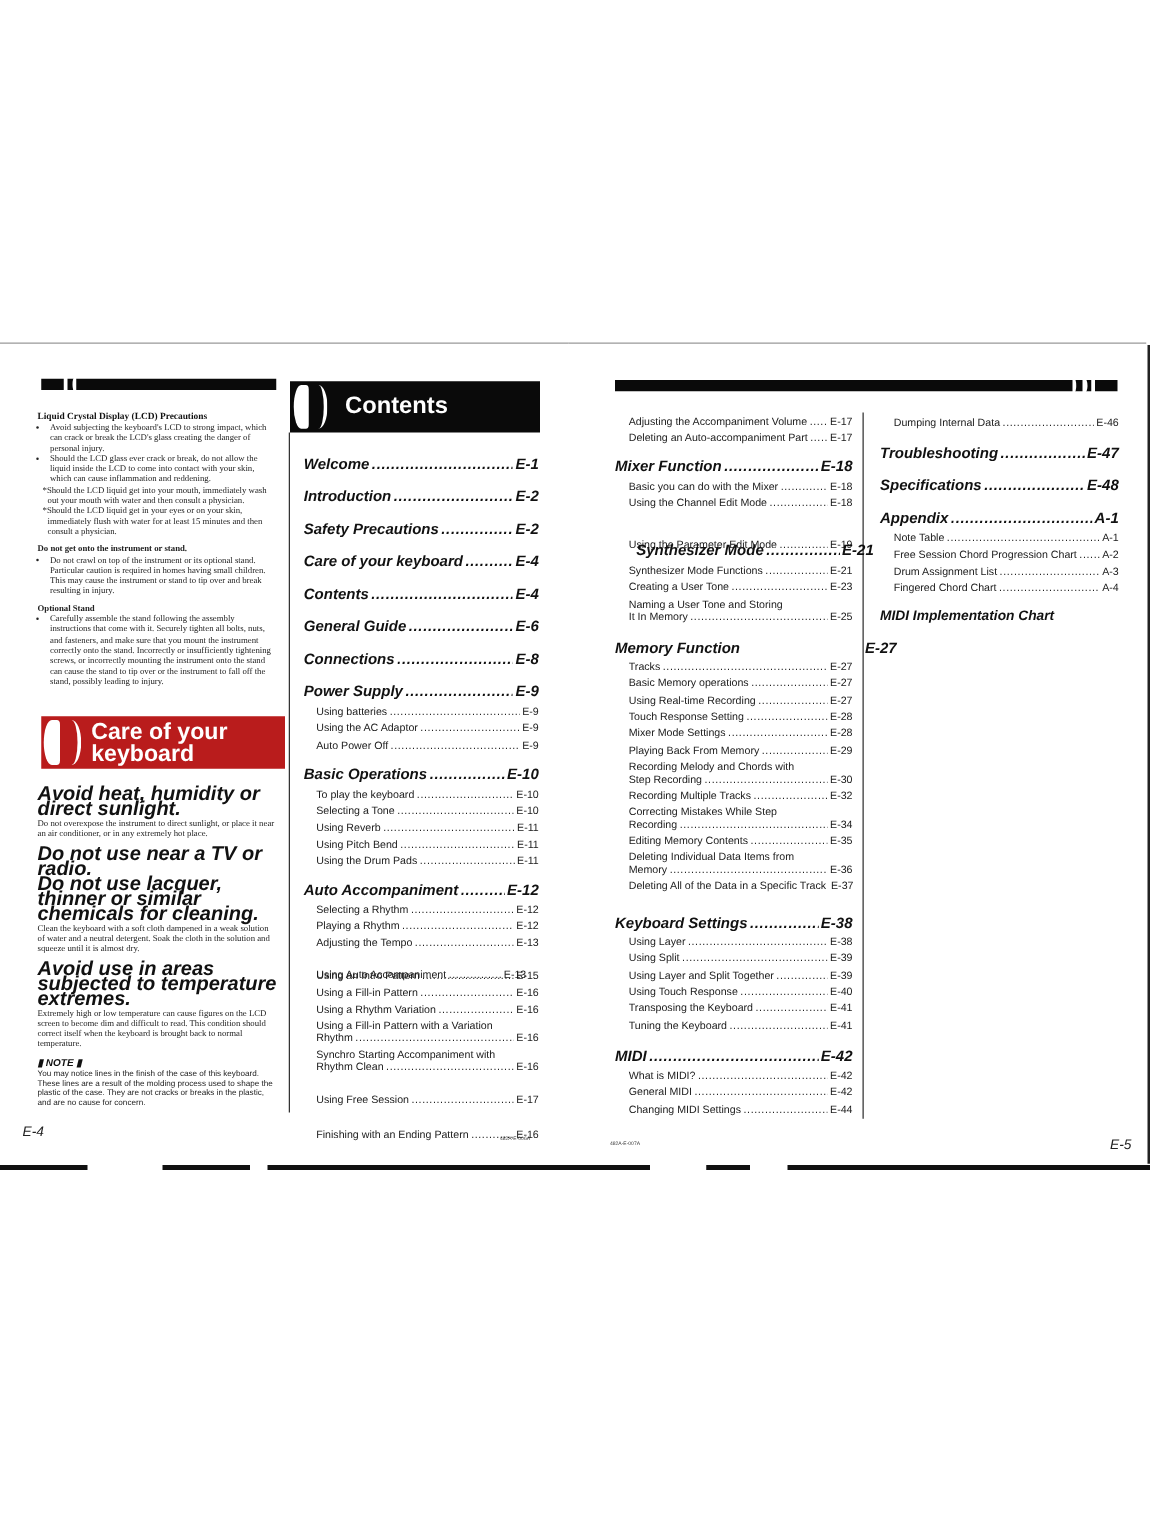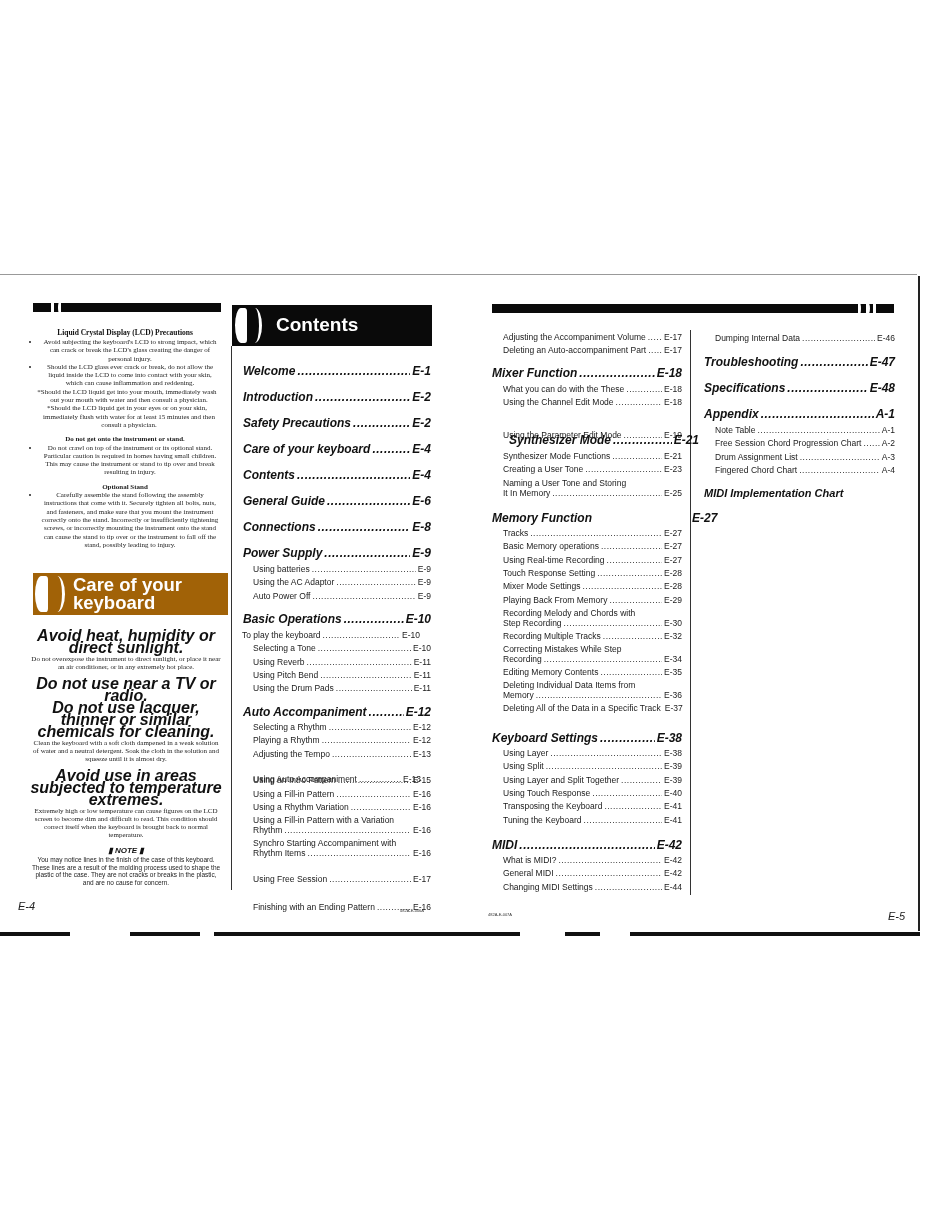--- a/index.html
+++ b/index.html
@@ -1,33 +1,33 @@
 <!DOCTYPE html>
 <html><head>
 <meta charset="utf-8">
 <style>
   html, body { margin: 0; padding: 0; }
   body {
     width: 935px; height: 1210px; background: #ffffff; position: relative; overflow: hidden;
     font-family: "Liberation Sans", sans-serif; color: #111;
   }
-  .abs { position: absolute; text-align: center; }
+  .abs { position: absolute; }
   .scan-line { position: absolute; height: 1px; background: #999; }
   .bar { position: absolute; background: #0a0a0a; }
   .serif { font-family: "Liberation Serif", serif; }
 
   
   .lcd-title { font-weight: bold; font-size: 7.5px; margin: 0 0 1px 0; }
   .serif-small { font-family: "Liberation Serif", serif; font-size: 7px; line-height: 8.3px; color: #222; }
   .serif-small ul { margin: 0; padding-left: 10px; }
   .serif-small li { margin: 0; }
   .sub-note { padding-left: 8px; text-indent: -4px; }
   .section-lbl { font-weight: bold; font-size: 7px; margin-top: 6px; }
 
-  .care-banner { position: absolute; left: 33px; top: 573px; width: 195px; height: 42px; background: #a16207; }
+  .care-banner { position: absolute; left: 33px; top: 573px; width: 195px; height: 42px; background: #b91c1c; }
   .paren-box { position: absolute; background: #fff; border-radius: 50% / 50%; }
   .banner-text { position: absolute; color: #fff; font-weight: bold; font-size: 18.5px; line-height: 17px; }
 
   .care-head { font-weight: bold; font-style: italic; font-size: 16px; line-height: 12px; margin: 0; color: #111; }
   .care-body { font-family: "Liberation Serif", serif; font-size: 7px; line-height: 8px; color: #222; margin: 1px 0 7px 0; }
   .note-head { font-weight: bold; font-style: italic; font-size: 8px; margin: 6px 0 1px 0; }
   .note-body { font-size: 6.5px; line-height: 7.6px; color: #222; }
 
   
   .toc-major { position: absolute; font-weight: bold; font-style: italic; font-size: 12px; display: flex; align-items: baseline; white-space: nowrap; }
@@ -157,21 +157,21 @@
     <div class="toc-minor" style="left: 253px; top: 590.6px; width: 178px;">
       <span>Auto Power Off</span>
       <span class="dots"></span>
       <span>E-9</span>
     </div>
     <div class="toc-major" style="left: 243px; top: 612px; width: 188px;">
       <span>Basic Operations</span>
       <span class="dots"></span>
       <span>E-10</span>
     </div>
-    <div class="toc-minor" style="left: 242px; top: 630px; width: 178px;">
+    <div class="toc-minor" style="left: 253px; top: 630px; width: 178px;">
       <span>To play the keyboard</span>
       <span class="dots"></span>
       <span>E-10</span>
     </div>
     <div class="toc-minor" style="left: 253px; top: 643.3px; width: 178px;">
       <span>Selecting a Tone</span>
       <span class="dots"></span>
       <span>E-10</span>
     </div>
     <div class="toc-minor" style="left: 253px; top: 656.6px; width: 178px;">
@@ -230,21 +230,21 @@
       <span>E-16</span>
     </div>
     <div class="toc-minor" style="left: 253px; top: 815.1px; width: 178px; flex-wrap: wrap;">
       <span style="width:100%;">Using a Fill-in Pattern with a Variation</span>
       <span>Rhythm</span>
       <span class="dots"></span>
       <span>E-16</span>
     </div>
     <div class="toc-minor" style="left: 253px; top: 838.1px; width: 178px; flex-wrap: wrap;">
       <span style="width:100%;">Synchro Starting Accompaniment with</span>
-      <span>Rhythm Items</span>
+      <span>Rhythm Clean</span>
       <span class="dots"></span>
       <span>E-16</span>
     </div>
     <div class="toc-minor" style="left: 253px; top: 902px; width: 178px;">
       <span>Finishing with an Ending Pattern</span>
       <span class="dots"></span>
       <span>E-16</span>
     </div>
     <div class="toc-minor" style="left: 253px; top: 874.4px; width: 178px;">
       <span>Using Free Session</span>
@@ -269,21 +269,21 @@
       <span>Deleting an Auto-accompaniment Part</span>
       <span class="dots"></span>
       <span>E-17</span>
     </div>
     <div class="toc-major" style="left: 492px; top: 366px; width: 190px;">
       <span>Mixer Function</span>
       <span class="dots"></span>
       <span>E-18</span>
     </div>
     <div class="toc-minor" style="left: 503px; top: 384px; width: 179px;">
-      <span>What you can do with the These</span>
+      <span>Basic you can do with the Mixer</span>
       <span class="dots"></span>
       <span>E-18</span>
     </div>
     <div class="toc-minor" style="left: 503px; top: 397.3px; width: 179px;">
       <span>Using the Channel Edit Mode</span>
       <span class="dots"></span>
       <span>E-18</span>
     </div>
     <div class="toc-minor" style="left: 503px; top: 430px; width: 179px;">
       <span>Using the Parameter Edit Mode</span>

